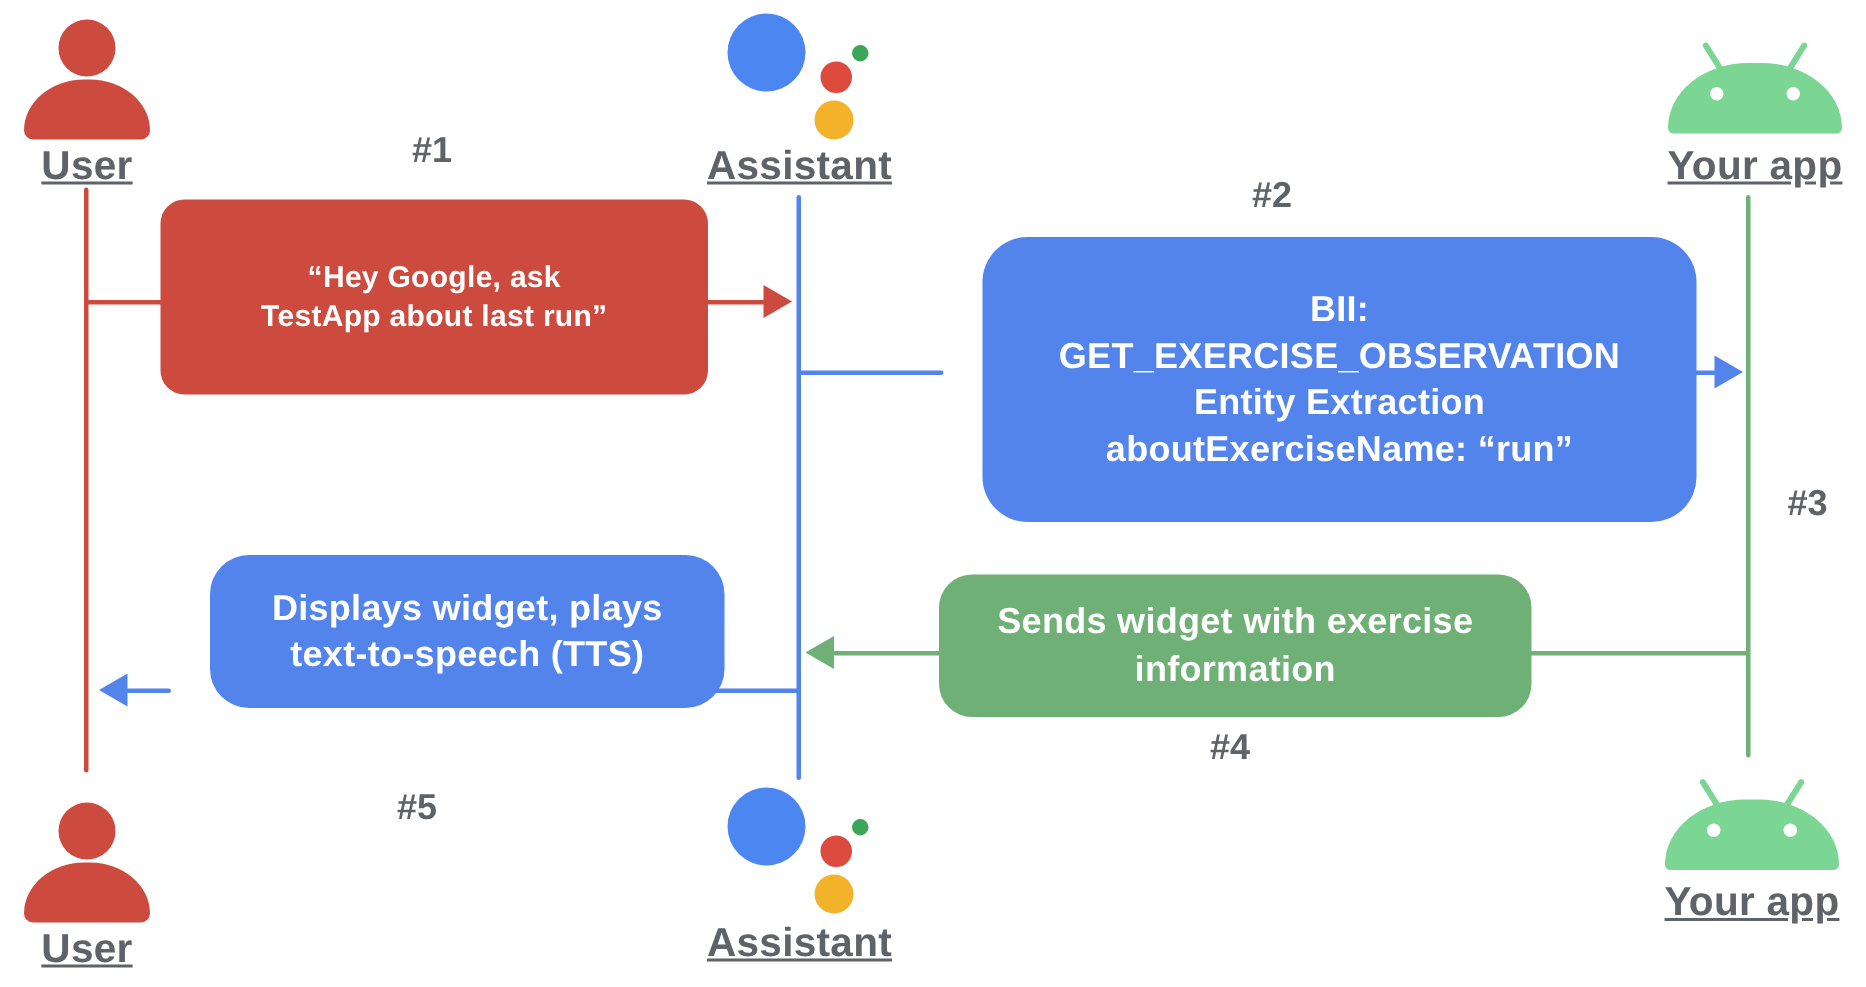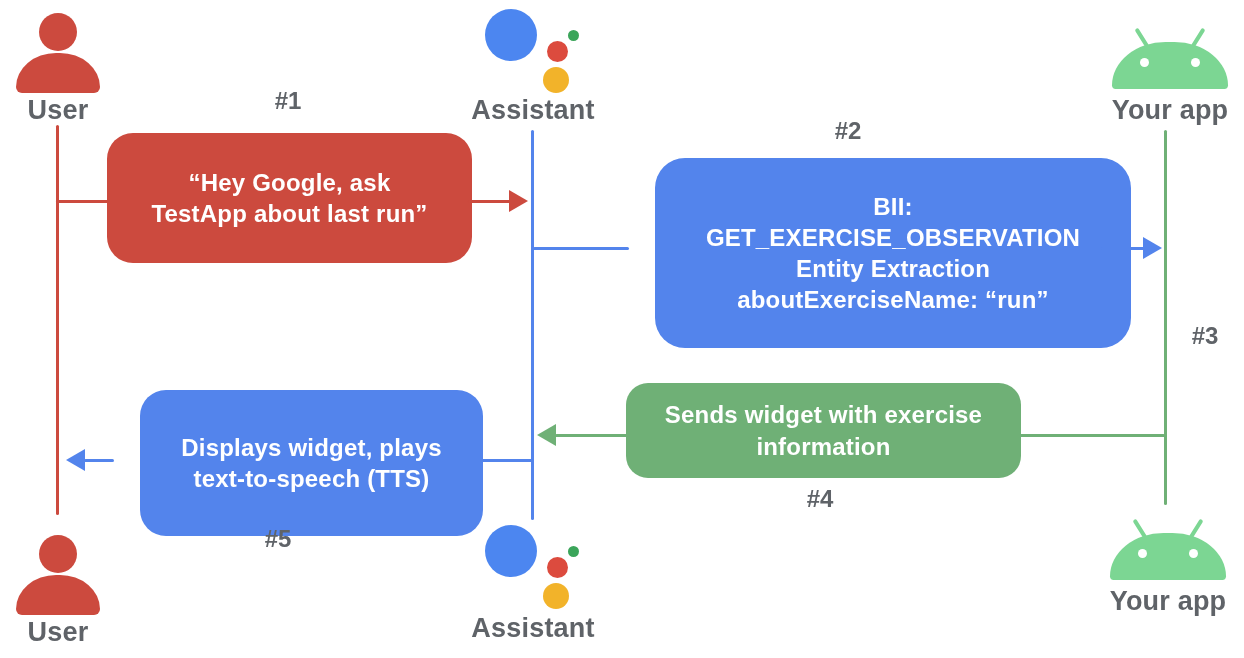--- a/index.html
+++ b/index.html
@@ -18,28 +18,28 @@
   body{font-family:"Liberation Sans","DejaVu Sans",sans-serif;}
   .canvas{position:relative;width:1244px;height:658px;background:#ffffff;overflow:hidden;}
 
   
   .lifeline{position:absolute;width:3px;border-radius:2px;}
   .lifeline.red{background:var(--red);}
   .lifeline.blue{background:var(--blue);}
   .lifeline.green{background:var(--green);}
 
   
-  .actor-label{position:absolute;color:var(--gray);font-size:27px;font-weight:700;text-align:center;letter-spacing:.2px;}
+  .actor-label{position:absolute;color:var(--gray);font-size:27px;font-weight:700;text-align:center;letter-spacing:.2px;text-decoration:underline;}
   .step-label{position:absolute;color:var(--gray);font-size:24px;font-weight:700;text-align:center;width:60px;}
 
   
   .msg-box{position:absolute;display:flex;align-items:center;justify-content:center;text-align:center;
            color:#ffffff;font-weight:700;letter-spacing:.2px;padding:10px 16px;}
   .msg-box .msg{white-space:pre-line;line-height:1.3;}
-  .msg-box.red{background:var(--red);border-radius:26px;font-size:24px;}
+  .msg-box.red{background:var(--red);border-radius:16px;font-size:20px;}
   .msg-box.blue{background:var(--blue);font-size:24px;margin-left:28px;}
   .msg-box.green{background:var(--green);border-radius:22px;font-size:24px;}
 
   
   .hline{position:absolute;height:3px;border-radius:2px;}
   .hline.red{background:var(--red);}
   .hline.blue{background:var(--blue);}
   .hline.green{background:var(--green);}
   .arrow{position:absolute;width:0;height:0;border-top:11px solid transparent;border-bottom:11px solid transparent;}
   .arrow.right.red{border-left:19px solid var(--red);}
@@ -129,21 +129,21 @@
   <div class="hline green" style="left:1019px;top:434px;width:146px;"></div>
   <div class="msg-box green" style="left:626px;top:383px;width:395px;height:95px;">
     <span class="msg">Sends widget with exercise
 information</span>
   </div>
   <div class="hline green" style="left:555px;top:434px;width:73px;"></div>
   <div class="arrow left green" style="left:537px;top:424px;"></div>
   <div class="step-label" style="left:790px;top:485px;">#4</div>
 
   <div class="hline blue" style="left:453px;top:459px;width:80px;"></div>
-  <div class="msg-box blue" style="left:112px;top:390px;width:343px;height:146px;border-radius:26px;">
+  <div class="msg-box blue" style="left:112px;top:370px;width:343px;height:102px;border-radius:26px;">
     <span class="msg">Displays widget, plays
 text-to-speech (TTS)</span>
   </div>
   <div class="hline blue" style="left:84px;top:459px;width:30px;"></div>
   <div class="arrow left blue" style="left:66px;top:449px;"></div>
   <div class="step-label" style="left:248px;top:525px;">#5</div>
 
   <div class="user-icon" style="left:16px;top:535px;">
     <span class="head"></span>
     <span class="torso"></span>

